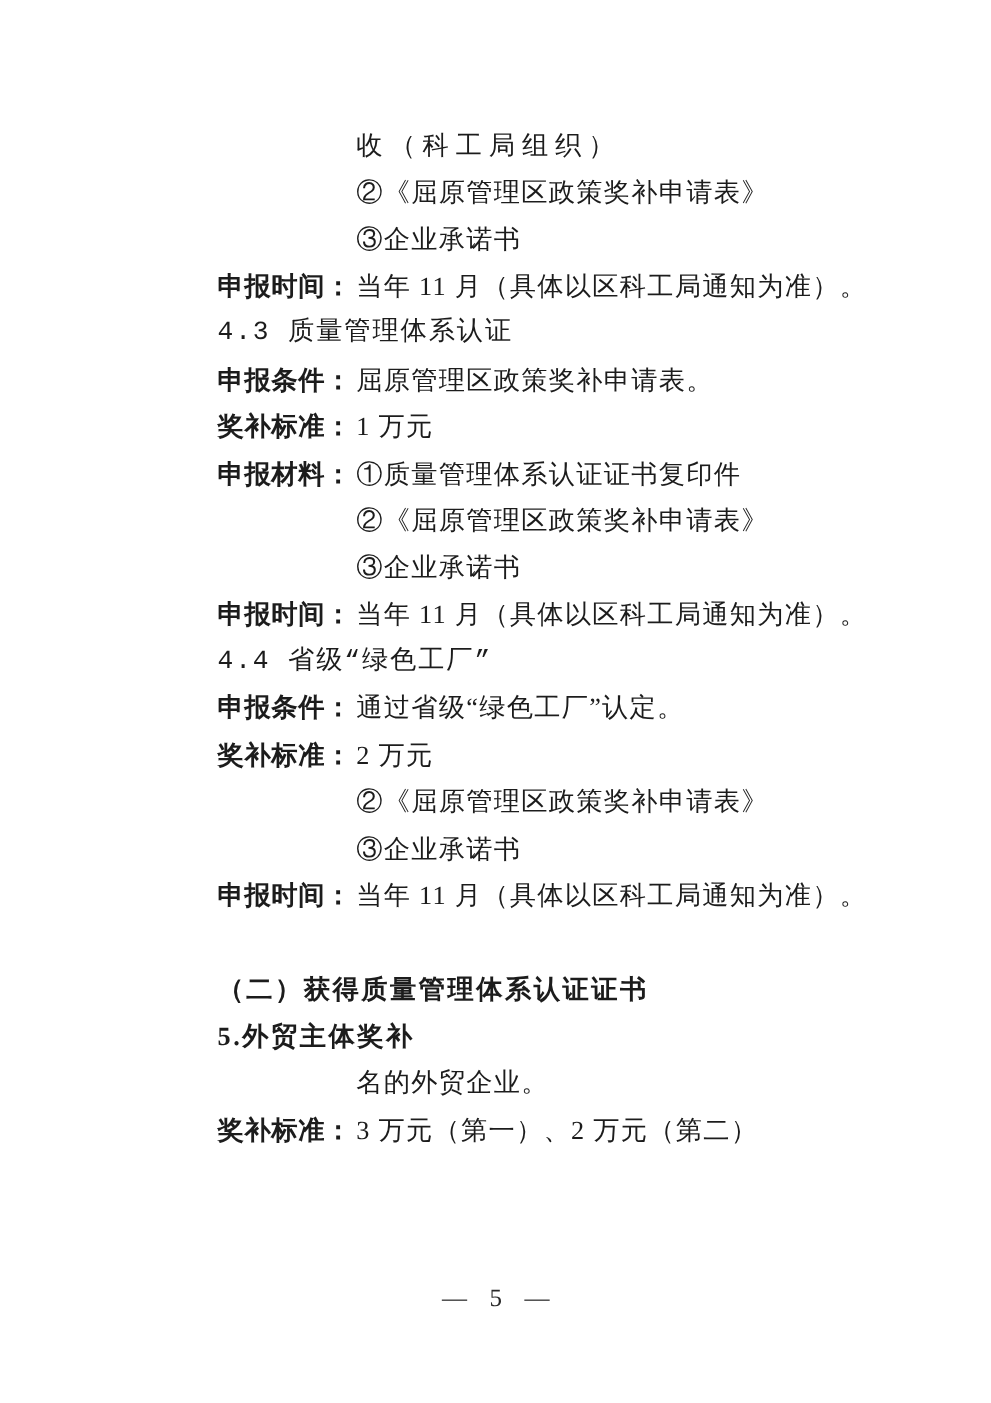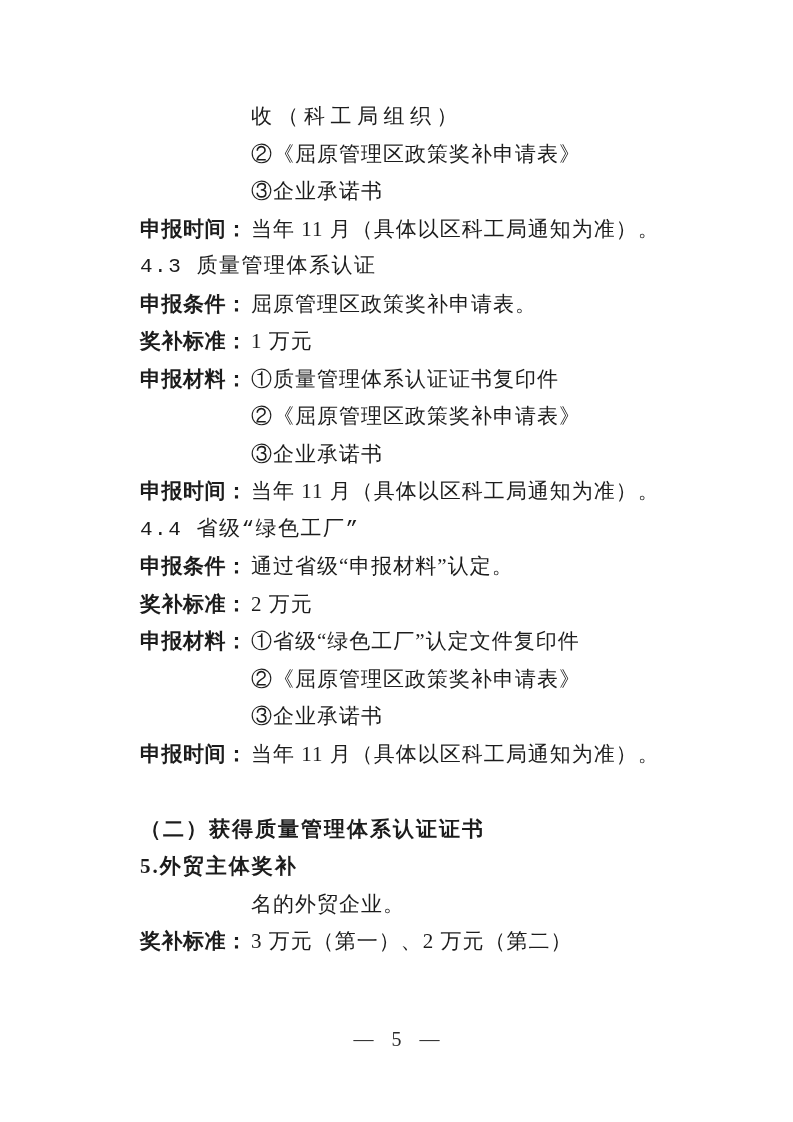--- a/index.html
+++ b/index.html
@@ -6,21 +6,21 @@
   .page{
     position:relative;
     width:793px;height:1122px;
     background:#ffffff;
     color:#1c1c1c;
     font-family:"Liberation Serif","DejaVu Serif",serif;
     overflow:hidden;
   }
   .content{
     position:absolute;
-    left:140px;top:98px;
+    left:174px;top:98px;
     width:580px;
   }
   .line{
     font-size:21px;
     line-height:37.5px;
     height:37.5px;
     white-space:nowrap;
     letter-spacing:1px;
   }
   .cont{padding-left:111px;}
@@ -61,23 +61,22 @@
 
     <div class="line"><span class="label">申报条件：</span><span>屈原管理区政策奖补申请表。</span></div>
     <div class="line"><span class="label">奖补标准：</span><span>1 万元</span></div>
     <div class="line"><span class="label">申报材料：</span><span>①质量管理体系认证证书复印件</span></div>
     <div class="line cont"><span>②《屈原管理区政策奖补申请表》</span></div>
     <div class="line cont"><span>③企业承诺书</span></div>
     <div class="line"><span class="label">申报时间：</span><span>当年 11 月（具体以区科工局通知为准）。</span></div>
 
     <div class="line h-num"><span>4.4 省级“绿色工厂”</span></div>
 
-    <div class="line"><span class="label">申报条件：</span><span>通过省级“申报材料”认定。</span></div>
+    <div class="line"><span class="label">申报条件：</span><span>通过省级“绿色工厂”认定。</span></div>
     <div class="line"><span class="label">奖补标准：</span><span>2 万元</span></div>
-    <div class="line"><span class="label">申报材料：</span><span>①省级“绿色工厂”认定文件复印件</span></div>
     <div class="line cont"><span>②《屈原管理区政策奖补申请表》</span></div>
     <div class="line cont"><span>③企业承诺书</span></div>
     <div class="line"><span class="label">申报时间：</span><span>当年 11 月（具体以区科工局通知为准）。</span></div>
 
     <div class="spacer"></div>
 
     <div class="line h-bold"><span>（二）获得质量管理体系认证证书</span></div>
     <div class="line h-bold"><span>5.外贸主体奖补</span></div>
 
     <div class="line cont"><span>名的外贸企业。</span></div>

